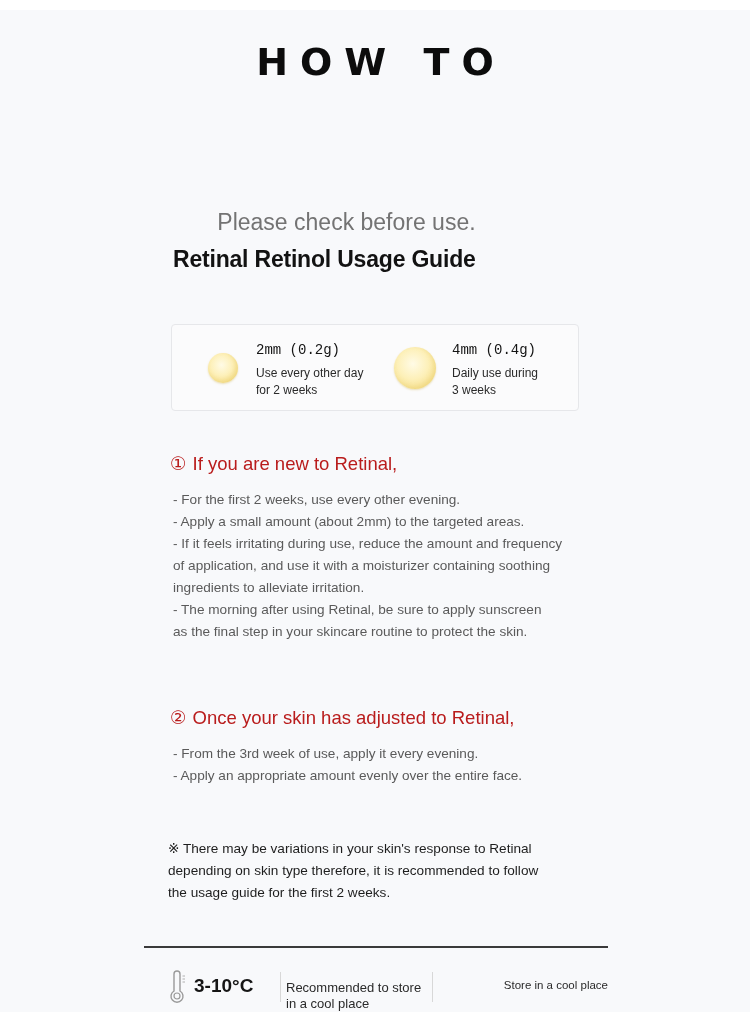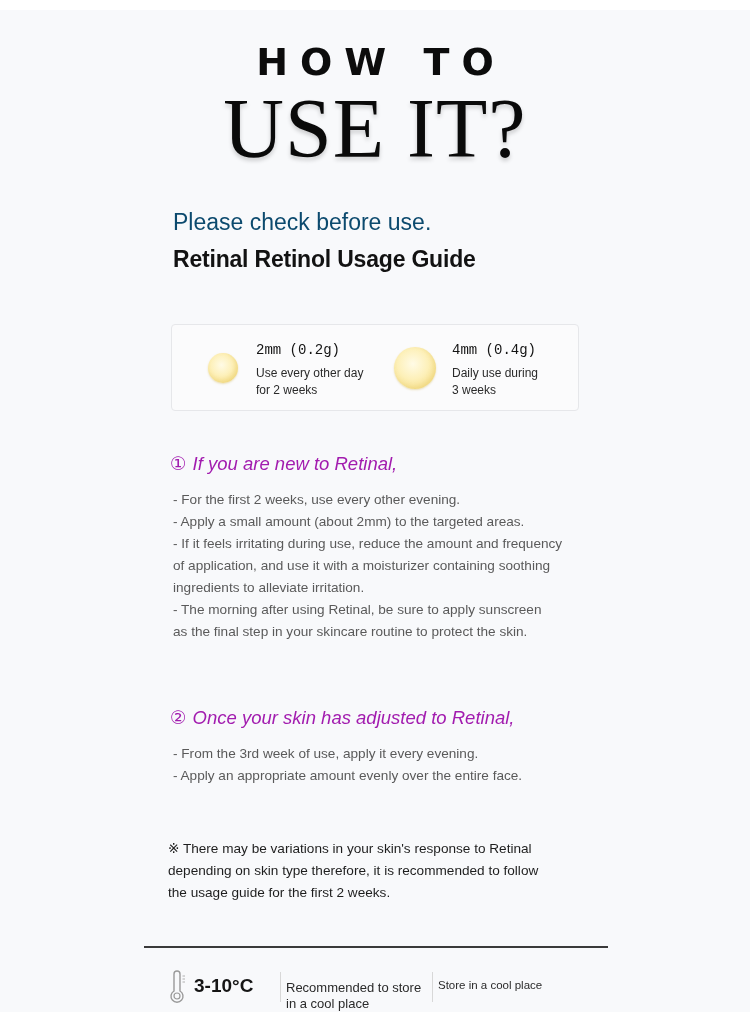--- a/index.html
+++ b/index.html
@@ -14,56 +14,55 @@
     position: absolute; left: 0; width: 750px; top: 30px; text-align: center;
     font-family: "DejaVu Sans", sans-serif; font-weight: bold; font-size: 38px; letter-spacing: 12px;
     color: #0c0c0c; padding-left: 12px; box-sizing: border-box;
   }
   .use-it {
     position: absolute; left: 0; width: 750px; top: 70px; text-align: center;
     font-family: "Liberation Serif", "DejaVu Serif", serif; font-size: 84px; color: #0a0a0a;
     letter-spacing: 1px; text-shadow: 0 3px 4px rgba(0,0,0,0.18);
   }
   .intro { position: absolute; left: 173px; top: 197px; }
-  .intro .line1 { font-size: 23px; color: #0c4a6e; line-height: 30px; }
+  .intro .line1 { font-size: 23px; color: #737373; line-height: 30px; text-align: right; }
   .intro .line2 { font-size: 23px; color: #121212; font-weight: bold; line-height: 30px; margin-top: 7px; letter-spacing: -0.2px; }
   .dose-card {
     position: absolute; left: 171px; top: 314px; width: 408px; height: 87px;
     background: #fbfbfc; border: 1px solid #e6e7ea; border-radius: 4px; box-sizing: border-box;
   }
   .dose { position: absolute; top: 0; }
   .drop {
     position: absolute; border-radius: 50%;
     background: radial-gradient(circle at 45% 40%, #fffbe6 0%, #fdf0b9 45%, #f4dc85 85%, #ecd072 100%);
     box-shadow: 0 1px 2px rgba(200,170,60,0.35), inset -2px -2px 4px rgba(230,200,100,0.35);
   }
   .dose-title { position: absolute; font-size: 14px; color: #141414; white-space: nowrap; font-family: Liberation Mono, monospace; }
   .dose-desc { position: absolute; font-size: 12px; color: #2a2a2a; line-height: 17px; white-space: nowrap; }
   .section-title {
-    position: absolute; left: 170px; font-size: 18.5px; color: #a21caf; white-space: nowrap; font-style: italic;
+    position: absolute; left: 170px; font-size: 18.5px; color: #b91c1c; white-space: nowrap;
   }
   .section-title .num { display: inline-block; margin-right: 6px; }
   .bullets { position: absolute; left: 173px; font-size: 13.6px; color: #5a5a5a; line-height: 22px; white-space: nowrap; }
   .bullets div { margin: 0; }
   .note { position: absolute; left: 168px; top: 818px; font-size: 13.6px; color: #1e1e1e; line-height: 22px; white-space: nowrap; }
   .divider { position: absolute; left: 144px; top: 946px; width: 464px; height: 2px; background: #3a3a3a; }
   .storage { position: absolute; left: 0; top: 960px; width: 634px; height: 50px; }
   .thermo { position: absolute; left: 168px; top: 10px; width: 20px; height: 34px; }
   .temp { position: absolute; left: 194px; top: 15px; font-size: 19px; font-weight: bold; color: #151515; }
   .vsep { position: absolute; top: 12px; width: 1px; height: 30px; background: #d8d8d8; }
   .store-rec { position: absolute; left: 286px; top: 20px; width: 144px; text-align: left; font-size: 13px; color: #2a2a2a; line-height: 16px; }
-  .store-cool { position: absolute; left: 438px; top: 19px; width: 170px; text-align: left; font-size: 11.5px; color: #2a2a2a; }
+  .store-cool { position: absolute; left: 438px; top: 19px; width: 170px; text-align: right; font-size: 11.5px; color: #2a2a2a; }
 </style>
 </head>
 <body>
 
 <div class="panel">
 
   <div class="how-to">HOW TO</div>
-  <div class="use-it">USE IT?</div>
 
   <div class="intro">
     <div class="line1">Please check before use.</div>
     <div class="line2">Retinal Retinol Usage Guide</div>
   </div>
 
   <div class="dose-card">
     <div class="dose">
       <div class="drop" style="left:36px; top:28px; width:30px; height:30px;"></div>
       <div class="dose-title" style="left:84px; top:17px;">2mm (0.2g)</div>

